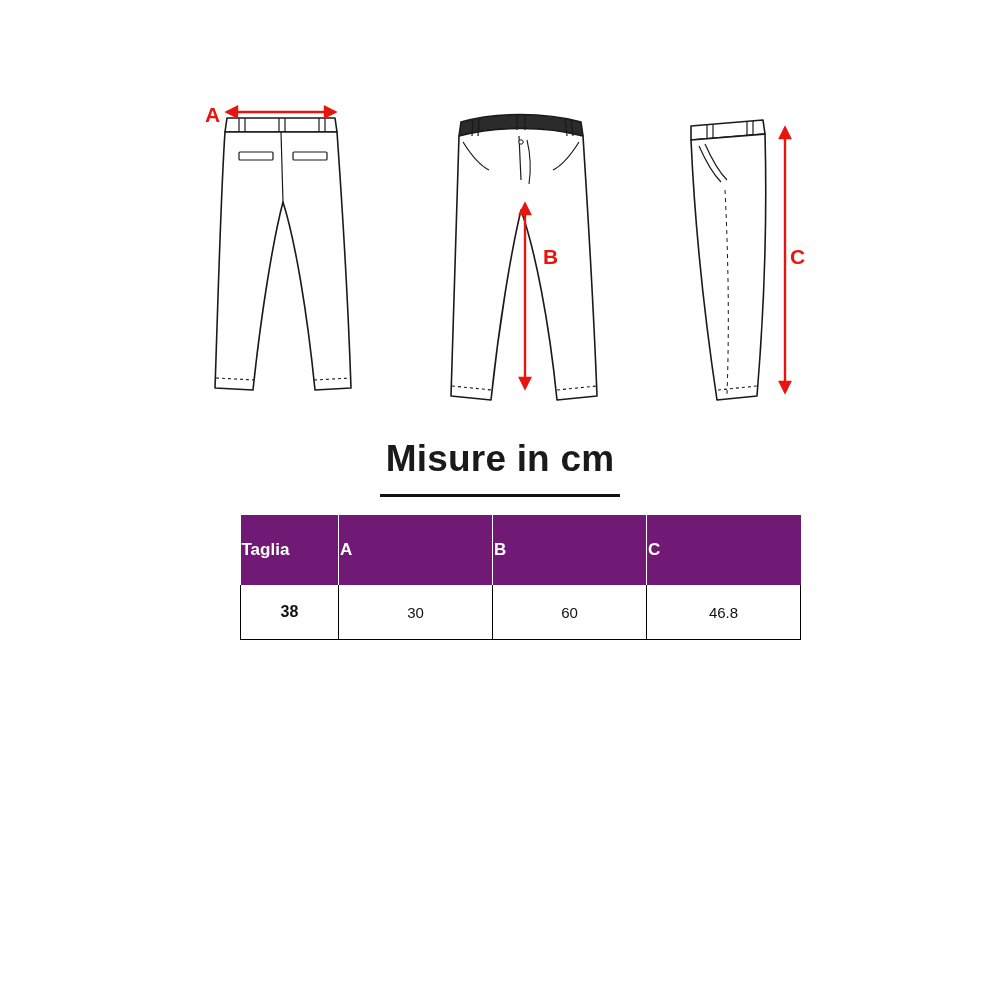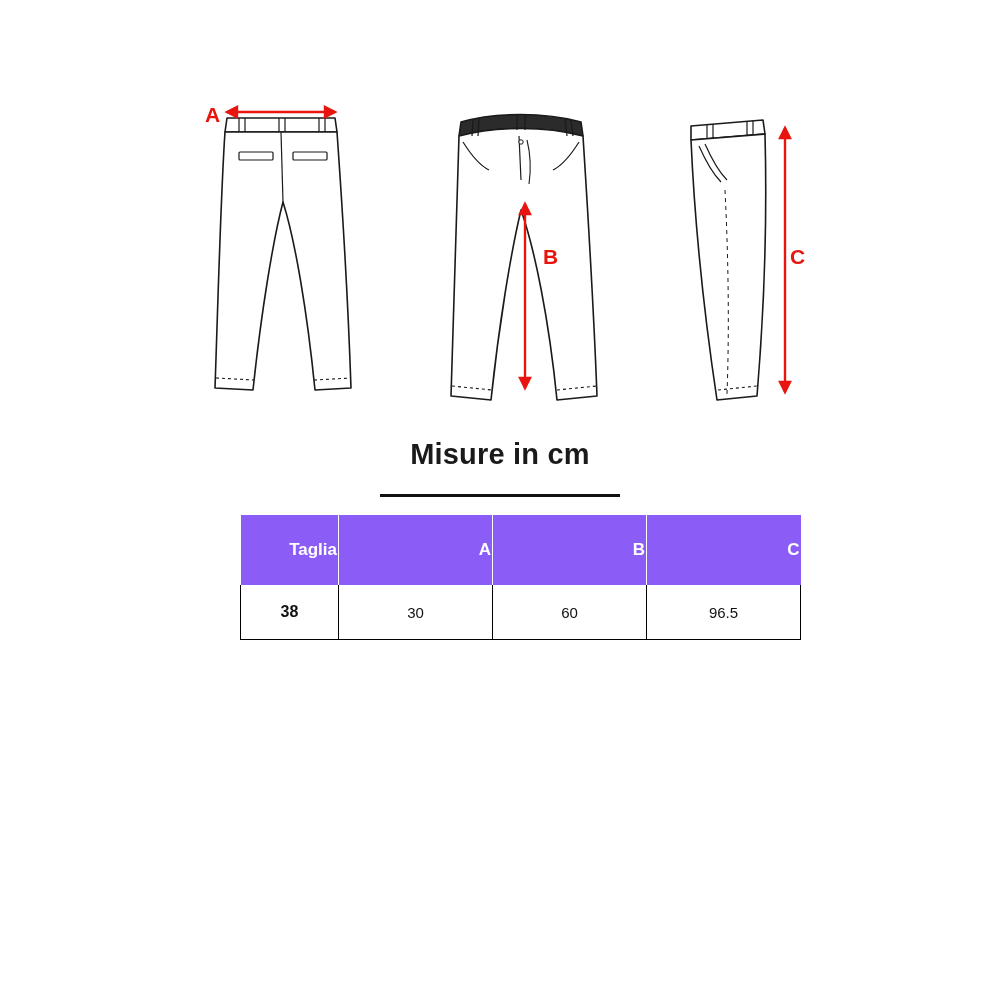--- a/index.html
+++ b/index.html
@@ -54,21 +54,21 @@
   .letter-b { left: 543px; top: 245px; }
   .letter-c { left: 790px; top: 245px; }
 
   
   .title {
     position: absolute;
     left: 0;
     top: 438px;
     width: 1000px;
     text-align: center;
-    font-size: 29px;
+    font-size: 37px;
     font-weight: bold;
     color: #1a1a1a;
     letter-spacing: 0.2px;
   }
   .title-rule {
     position: absolute;
     left: 380px;
     top: 494px;
     width: 240px;
     height: 3px;
@@ -81,26 +81,26 @@
     left: 240px;
     top: 515px;
     width: 560px;
   }
   table.size-table {
     border-collapse: collapse;
     width: 560px;
     table-layout: fixed;
   }
   table.size-table thead th {
-    background: #8b5cf6;
+    background: #701a75;
     color: #ffffff;
     font-size: 17px;
     font-weight: bold;
     height: 68px;
-    text-align: right;
+    text-align: left;
     border-right: 1px solid #ffffff;
     vertical-align: middle;
   }
   table.size-table thead th:last-child { border-right: none; }
   table.size-table tbody td {
     height: 52px;
     text-align: center;
     font-size: 15px;
     color: #111111;
     border: 1px solid #000000;
@@ -272,19 +272,19 @@
           <th>A</th>
           <th>B</th>
           <th>C</th>
         </tr>
       </thead>
       <tbody>
         <tr>
           <td class="first-col">38</td>
           <td>30</td>
           <td>60</td>
-          <td>96.5</td>
+          <td>46.8</td>
         </tr>
       </tbody>
     </table>
   </div>
 
 </div>
 
 </body></html>

